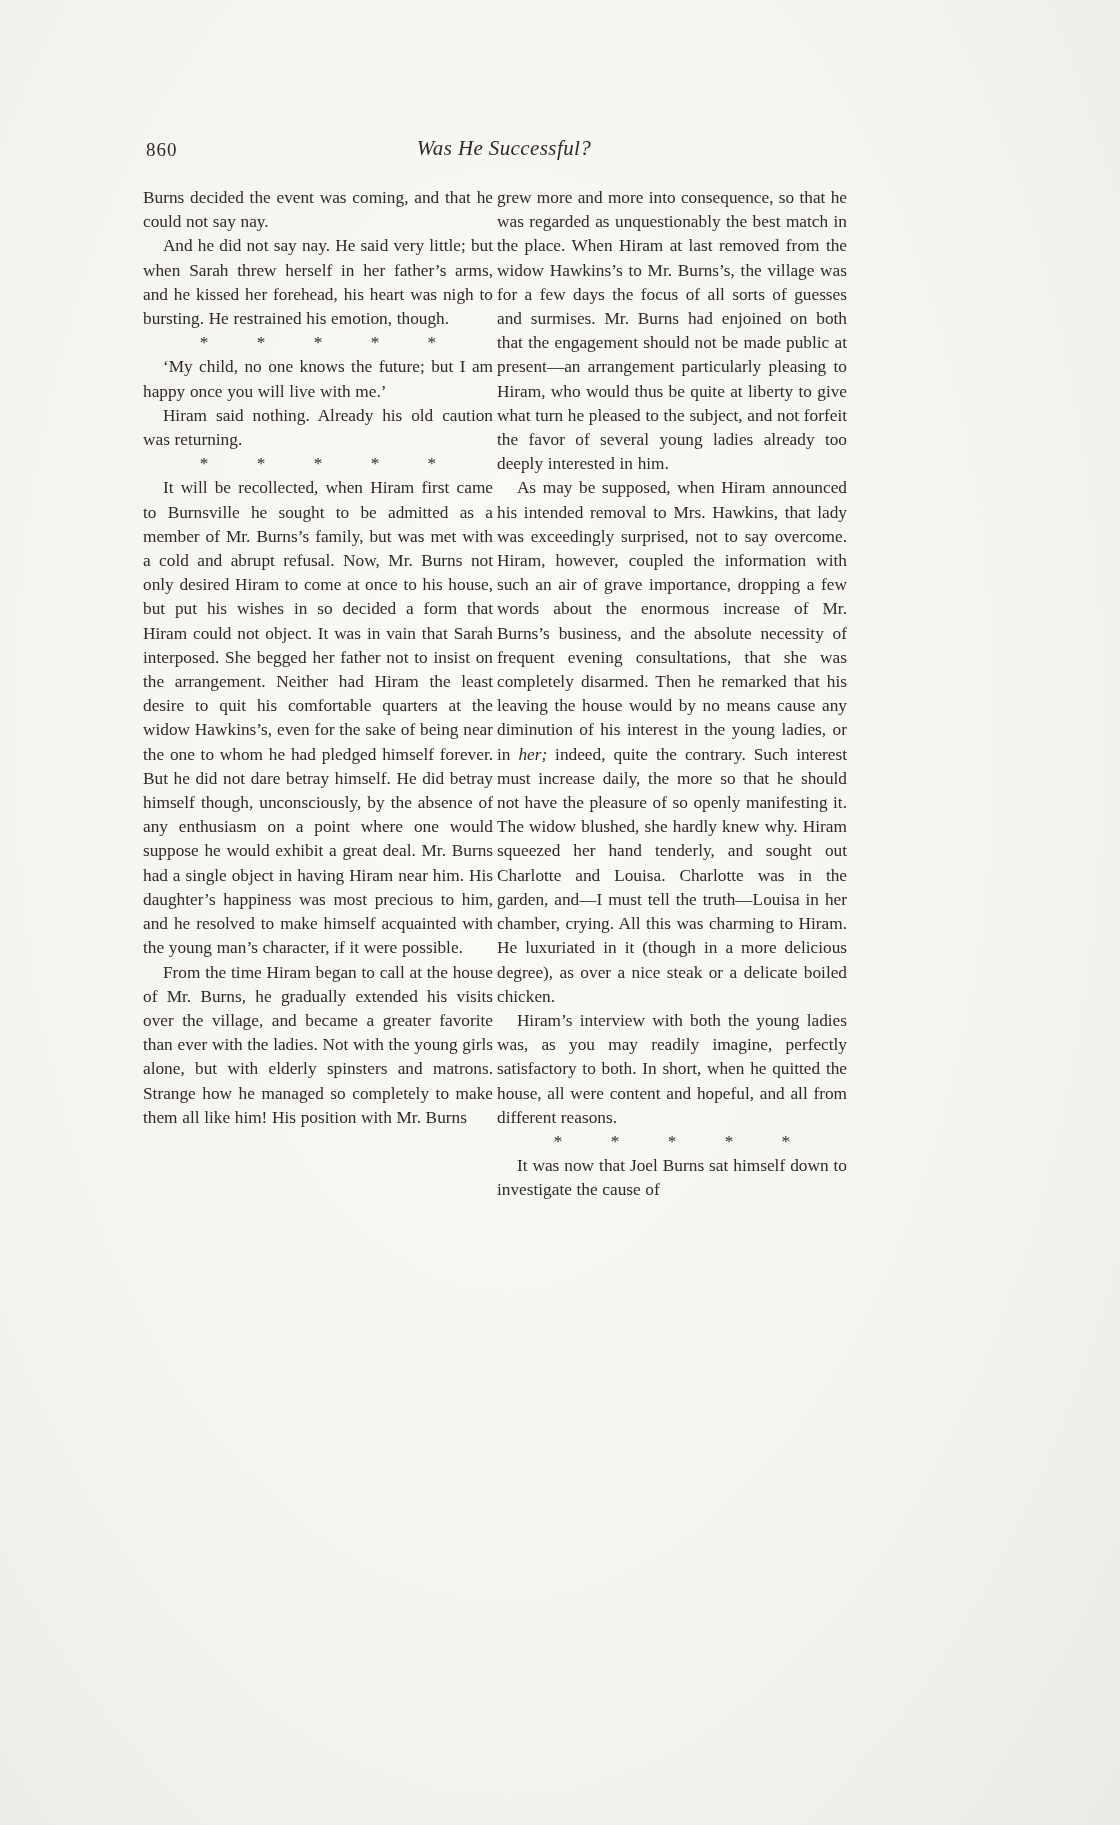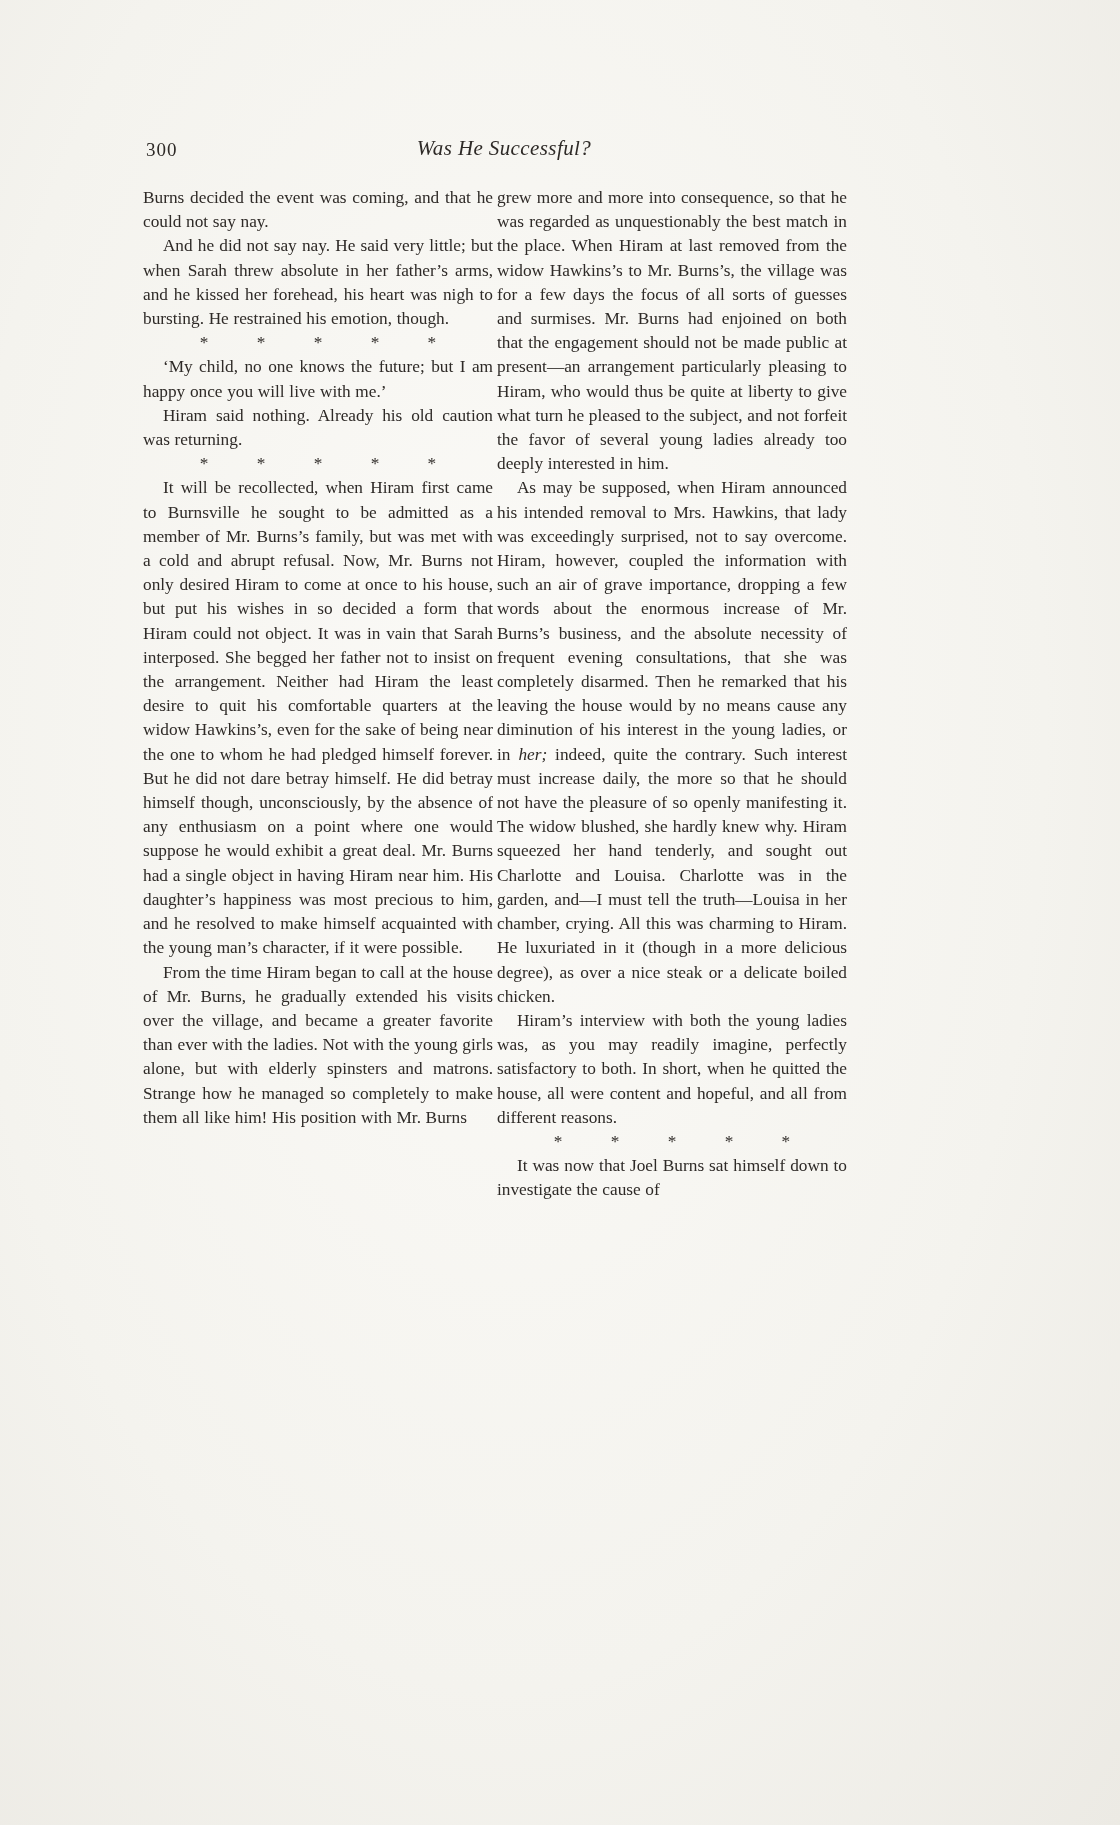--- a/index.html
+++ b/index.html
@@ -41,27 +41,27 @@
     margin: 0;
   }
   em { }
 </style>
 </head>
 <body>
 
 <div class="page">
   <div class="content">
     <div class="running-header">
-      <span class="page-number">300</span>
+      <span class="page-number">860</span>
       <span class="header-title">Was He Successful?</span>
     </div>
     <div class="columns">
       <div class="col">
           <p class="para"><span>Burns decided the event was coming, and that he could not say nay.</span></p>
-          <p class="para indent"><span>And he did not say nay.  He said very little; but when Sarah threw absolute in her father’s arms, and he kissed her forehead, his heart was nigh to bursting.  He restrained his emotion, though.</span></p>
+          <p class="para indent"><span>And he did not say nay.  He said very little; but when Sarah threw herself in her father’s arms, and he kissed her forehead, his heart was nigh to bursting.  He restrained his emotion, though.</span></p>
           <div class="stars">* * * * *</div>
           <p class="para indent"><span>‘My child, no one knows the future; but I am happy once you will live with me.’</span></p>
           <p class="para indent"><span>Hiram said nothing.  Already his old caution was returning.</span></p>
           <div class="stars">* * * * *</div>
           <p class="para indent"><span>It will be recollected, when Hiram first came to Burnsville he sought to be admitted as a member of Mr. Burns’s family, but was met with a cold and abrupt refusal.  Now, Mr. Burns not only desired Hiram to come at once to his house, but put his wishes in so decided a form that Hiram could not object.  It was in vain that Sarah interposed.  She begged her father not to insist on the arrangement.  Neither had Hiram the least desire to quit his comfortable quarters at the widow Hawkins’s, even for the sake of being near the one to whom he had pledged himself forever.  But he did not dare betray himself.  He did betray himself though, unconsciously, by the absence of any enthusiasm on a point where one would suppose he would exhibit a great deal. Mr. Burns had a single object in having Hiram near him.  His daughter’s happiness was most precious to him, and he resolved to make himself acquainted with the young man’s character, if it were possible.</span></p>
           <p class="para indent"><span>From the time Hiram began to call at the house of Mr. Burns, he gradually extended his visits over the village, and became a greater favorite than ever with the ladies.  Not with the young girls alone, but with elderly spinsters and matrons.  Strange how he managed so completely to make them all like him!  His position with Mr. Burns</span></p>
         </div>
       <div class="col">
           <p class="para"><span>grew more and more into consequence, so that he was regarded as unquestionably the best match in the place. When Hiram at last removed from the widow Hawkins’s to Mr. Burns’s, the village was for a few days the focus of all sorts of guesses and surmises.  Mr. Burns had enjoined on both that the engagement should not be made public at present—an arrangement particularly pleasing to Hiram, who would thus be quite at liberty to give what turn he pleased to the subject, and not forfeit the favor of several young ladies already too deeply interested in him.</span></p>
           <p class="para indent"><span>As may be supposed, when Hiram announced his intended removal to Mrs. Hawkins, that lady was exceedingly surprised, not to say overcome. Hiram, however, coupled the information with such an air of grave importance, dropping a few words about the enormous increase of Mr. Burns’s business, and the absolute necessity of frequent evening consultations, that she was completely disarmed.  Then he remarked that his leaving the house would by no means cause any diminution of his interest in the young ladies, or in </span><em>her;</em><span> indeed, quite the contrary.  Such interest must increase daily, the more so that he should not have the pleasure of so openly manifesting it.  The widow blushed, she hardly knew why.  Hiram squeezed her hand tenderly, and sought out Charlotte and Louisa.  Charlotte was in the garden, and—I must tell the truth—Louisa in her chamber, crying. All this was charming to Hiram.  He luxuriated in it (though in a more delicious degree), as over a nice steak or a delicate boiled chicken.</span></p>

